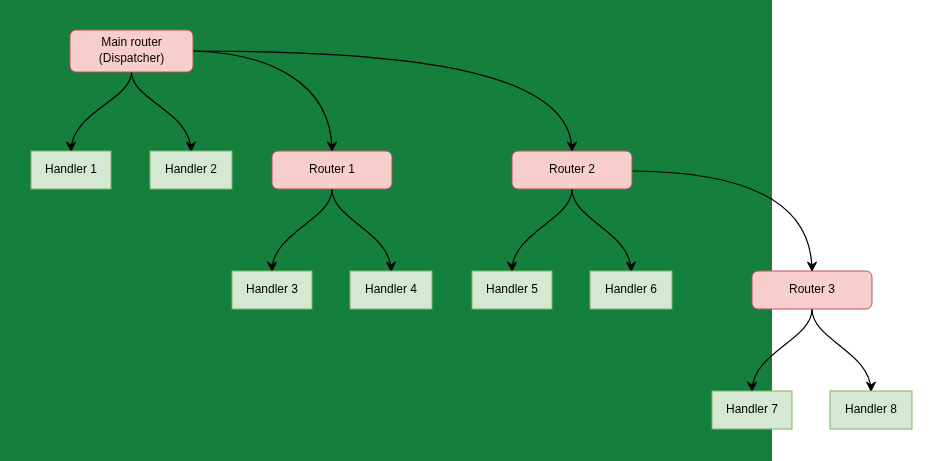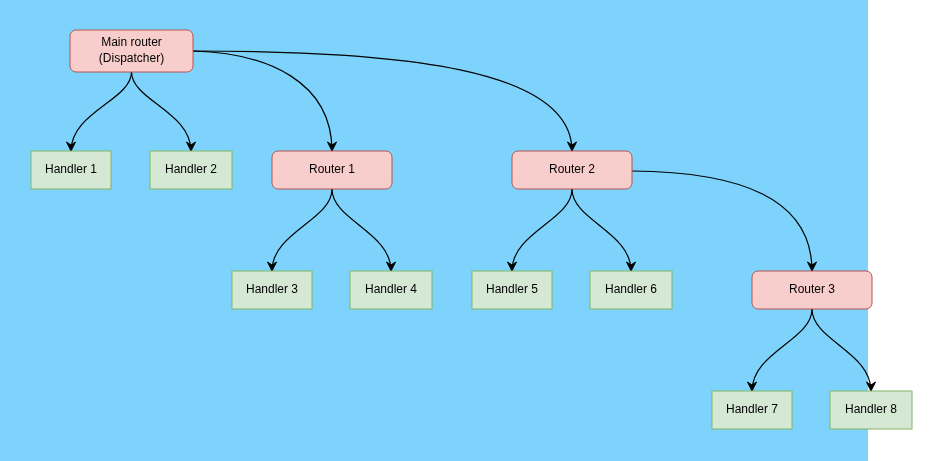--- a/index.html
+++ b/index.html
@@ -8,23 +8,23 @@
     background: #ffffff;
   }
   body {
     width: 941px;
     height: 461px;
     overflow: hidden;
     font-family: "Liberation Sans", sans-serif;
   }
   #diagram-root {
     position: relative;
-    width: 868px;
+    width: 772px;
     height: 461px;
-    background: #7dd3fc;
+    background: #15803d;
   }
   svg#diagram-svg {
     position: absolute;
     top: 0;
     left: 0;
     width: 941px;
     height: 461px;
     display: block;
   }
   .node-rect {

